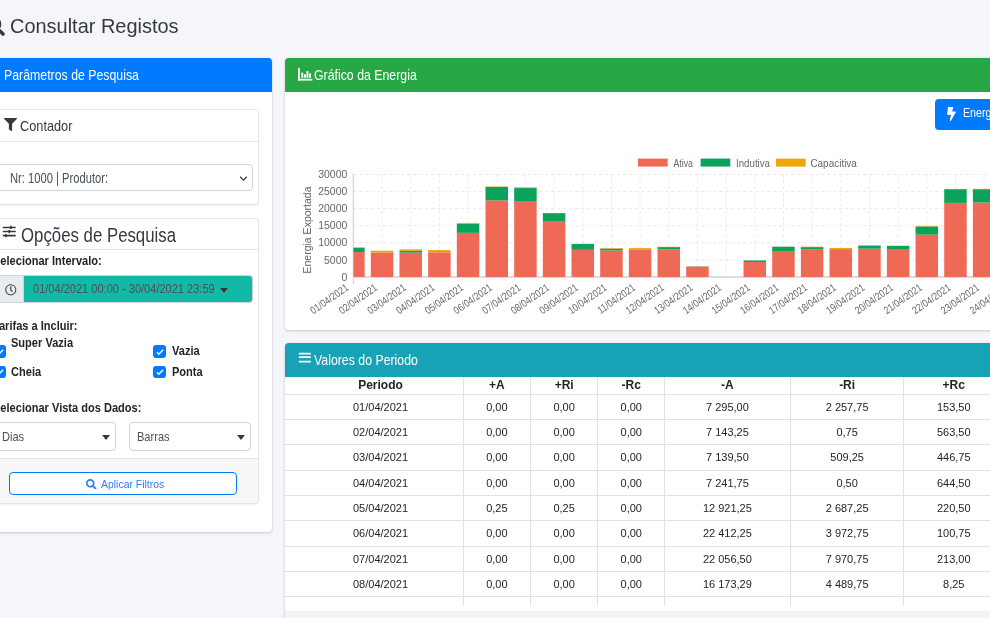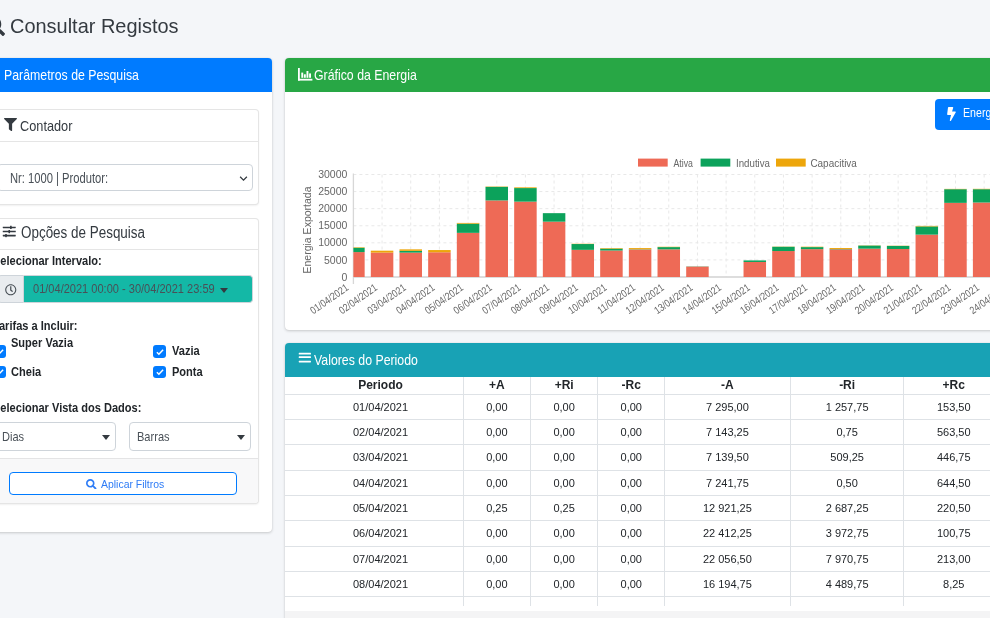--- a/index.html
+++ b/index.html
@@ -40,21 +40,21 @@
       <svg class="abs" style="right:4px;top:9px" width="9" height="9" viewBox="0 0 16 16">
           <path fill="none" stroke="#343a40" stroke-width="2.2" d="M2 5l6 6 6-6"></path>
         </svg>
     </div>
   </div>
 
   <div class="icard" style="left:16px;top:160px;width:271px;height:285.6px">
     <svg class="abs" style="left:13px;top:6px" width="14.5" height="13" viewBox="0 0 512 512">
         <path fill="#343a40" d="M496 384H160v-16c0-8.8-7.2-16-16-16h-32c-8.8 0-16 7.2-16 16v16H16c-8.8 0-16 7.2-16 16v32c0 8.8 7.2 16 16 16h80v16c0 8.8 7.2 16 16 16h32c8.8 0 16-7.2 16-16v-16h336c8.8 0 16-7.2 16-16v-32c0-8.8-7.2-16-16-16zm0-160h-208v-16c0-8.8-7.2-16-16-16h-32c-8.8 0-16 7.2-16 16v16H16c-8.8 0-16 7.2-16 16v32c0 8.8 7.2 16 16 16h208v16c0 8.8 7.2 16 16 16h32c8.8 0 16-7.2 16-16v-16h208c8.8 0 16-7.2 16-16v-32c0-8.8-7.2-16-16-16zm0-160H352V48c0-8.8-7.2-16-16-16h-32c-8.8 0-16 7.2-16 16v16H16C7.2 64 0 71.2 0 80v32c0 8.8 7.2 16 16 16h272v16c0 8.8 7.2 16 16 16h32c8.8 0 16-7.2 16-16v-16h144c8.8 0 16-7.2 16-16V80c0-8.8-7.2-16-16-16z"></path>
       </svg>
-    <div class="abs" style="left:32px;top:5px;font-size:16px;color:#343a40"><span class="sx" style="transform:scaleX(.84)">Opções de Pesquisa</span></div>
+    <div class="abs" style="left:32px;top:5px;font-size:20px;color:#343a40"><span class="sx" style="transform:scaleX(.84)">Opções de Pesquisa</span></div>
     <div class="abs" style="left:0;top:29.6px;right:0;height:1px;background:rgba(0,0,0,.1)"></div>
 
     <div class="blabel" style="left:4px;top:33.5px"><span class="sx">Selecionar Intervalo:</span></div>
 
     <div class="abs" style="left:8px;top:56.3px;width:255.7px;height:28px">
       <div class="abs" style="left:0;top:0;width:27.4px;height:28px;background:#e9ecef;border:1px solid #ced4da;border-radius:4px 0 0 4px">
         <svg class="abs" style="left:7px;top:8px" width="11.5" height="11.5" viewBox="0 0 512 512">
             <path fill="#495057" d="M256 8C119 8 8 119 8 256s111 248 248 248 248-111 248-248S393 8 256 8zm0 448c-110.5 0-200-89.5-200-200S145.5 56 256 56s200 89.5 200 200-89.5 200-200 200zm61.8-104.4l-84.9-61.7c-3.1-2.3-4.9-5.9-4.9-9.7V116c0-6.6 5.4-12 12-12h32c6.6 0 12 5.4 12 12v141.7l66.8 48.6c5.4 3.9 6.5 11.4 2.6 16.8L334.6 349c-3.9 5.3-11.4 6.5-16.8 2.6z"></path>
           </svg>
       </div>
@@ -289,21 +289,21 @@
           <th>-A</th>
           <th>-Ri</th>
           <th>+Rc</th>
         </tr>
     <tr>
           <td class="pc">01/04/2021</td>
           <td>0,00</td>
           <td>0,00</td>
           <td>0,00</td>
           <td>7 295,00</td>
-          <td>1 257,75</td>
+          <td>2 257,75</td>
           <td>153,50</td>
         </tr>
 <tr>
           <td class="pc">02/04/2021</td>
           <td>0,00</td>
           <td>0,00</td>
           <td>0,00</td>
           <td>7 143,25</td>
           <td>0,75</td>
           <td>563,50</td>
@@ -351,21 +351,21 @@
           <td>0,00</td>
           <td>22 056,50</td>
           <td>7 970,75</td>
           <td>213,00</td>
         </tr>
 <tr>
           <td class="pc">08/04/2021</td>
           <td>0,00</td>
           <td>0,00</td>
           <td>0,00</td>
-          <td>16 194,75</td>
+          <td>16 173,29</td>
           <td>4 489,75</td>
           <td>8,25</td>
         </tr>
 <tr class="last">
           <td class="pc"></td>
           <td></td>
           <td></td>
           <td></td>
           <td></td>
           <td></td>

